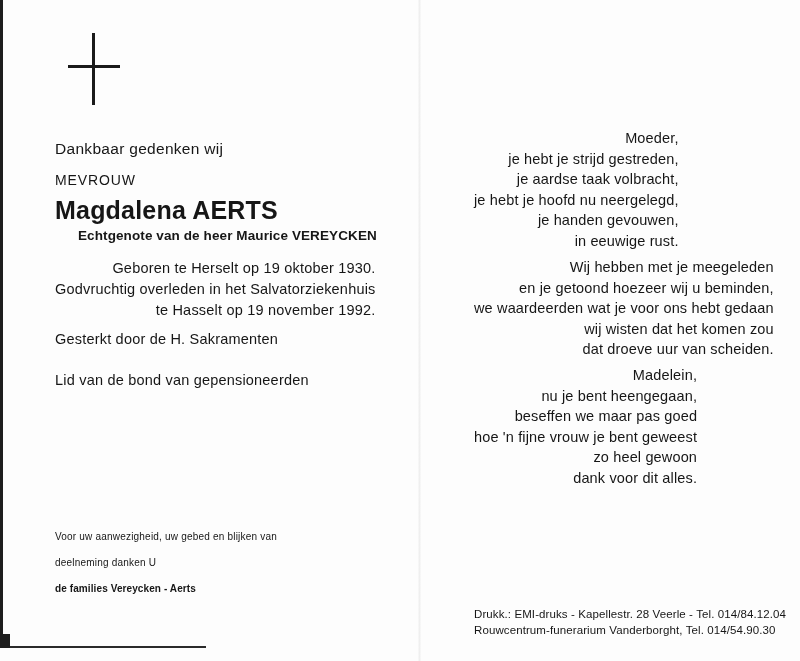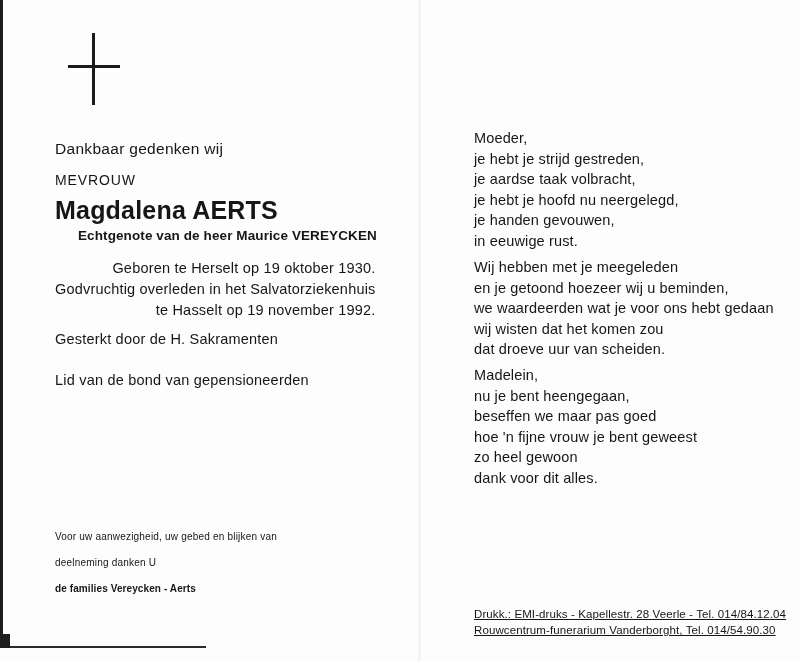--- a/index.html
+++ b/index.html
@@ -150,33 +150,32 @@
   }
 
   
   .stanza {
     position: absolute;
     left: 0;
     font-size: 14.5px;
     line-height: 20.5px;
     letter-spacing: 0.15px;
   }
-  .stanza div { white-space: nowrap; }
+  .stanza div { white-space: nowrap; text-align: right; }
   .stanza-1 { top: 128px; }
   .stanza-2 { top: 257px; }
   .stanza-3 { top: 365px; }
 
   
   .printer-credit {
     position: absolute;
     left: 0; top: 606px;
     font-size: 11.5px;
     line-height: 16px;
     letter-spacing: 0.1px;
-    text-decoration: underline;
   }
   .printer-credit div { white-space: nowrap; }
 </style>
 </head>
 <body>
 
 <div class="scan">
 
   <div class="scan-edge-left"></div>
   <div class="scan-edge-bottom"></div>

